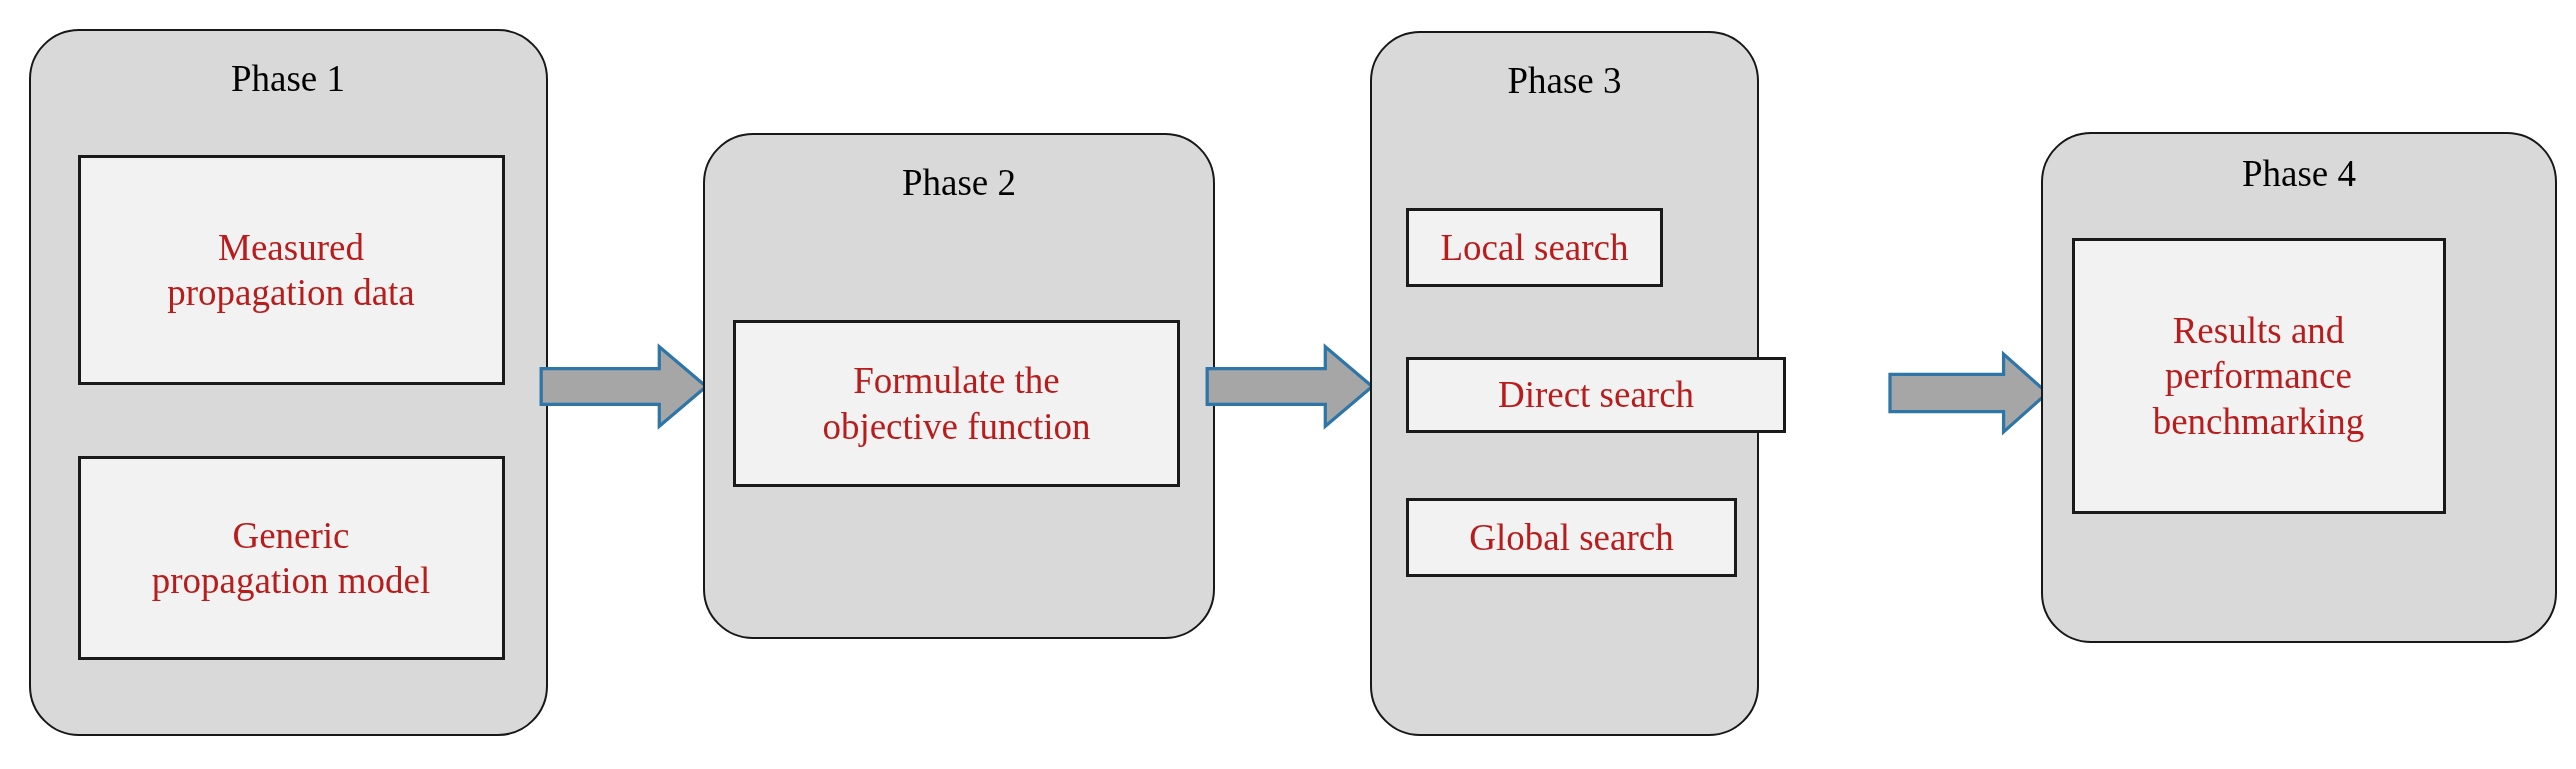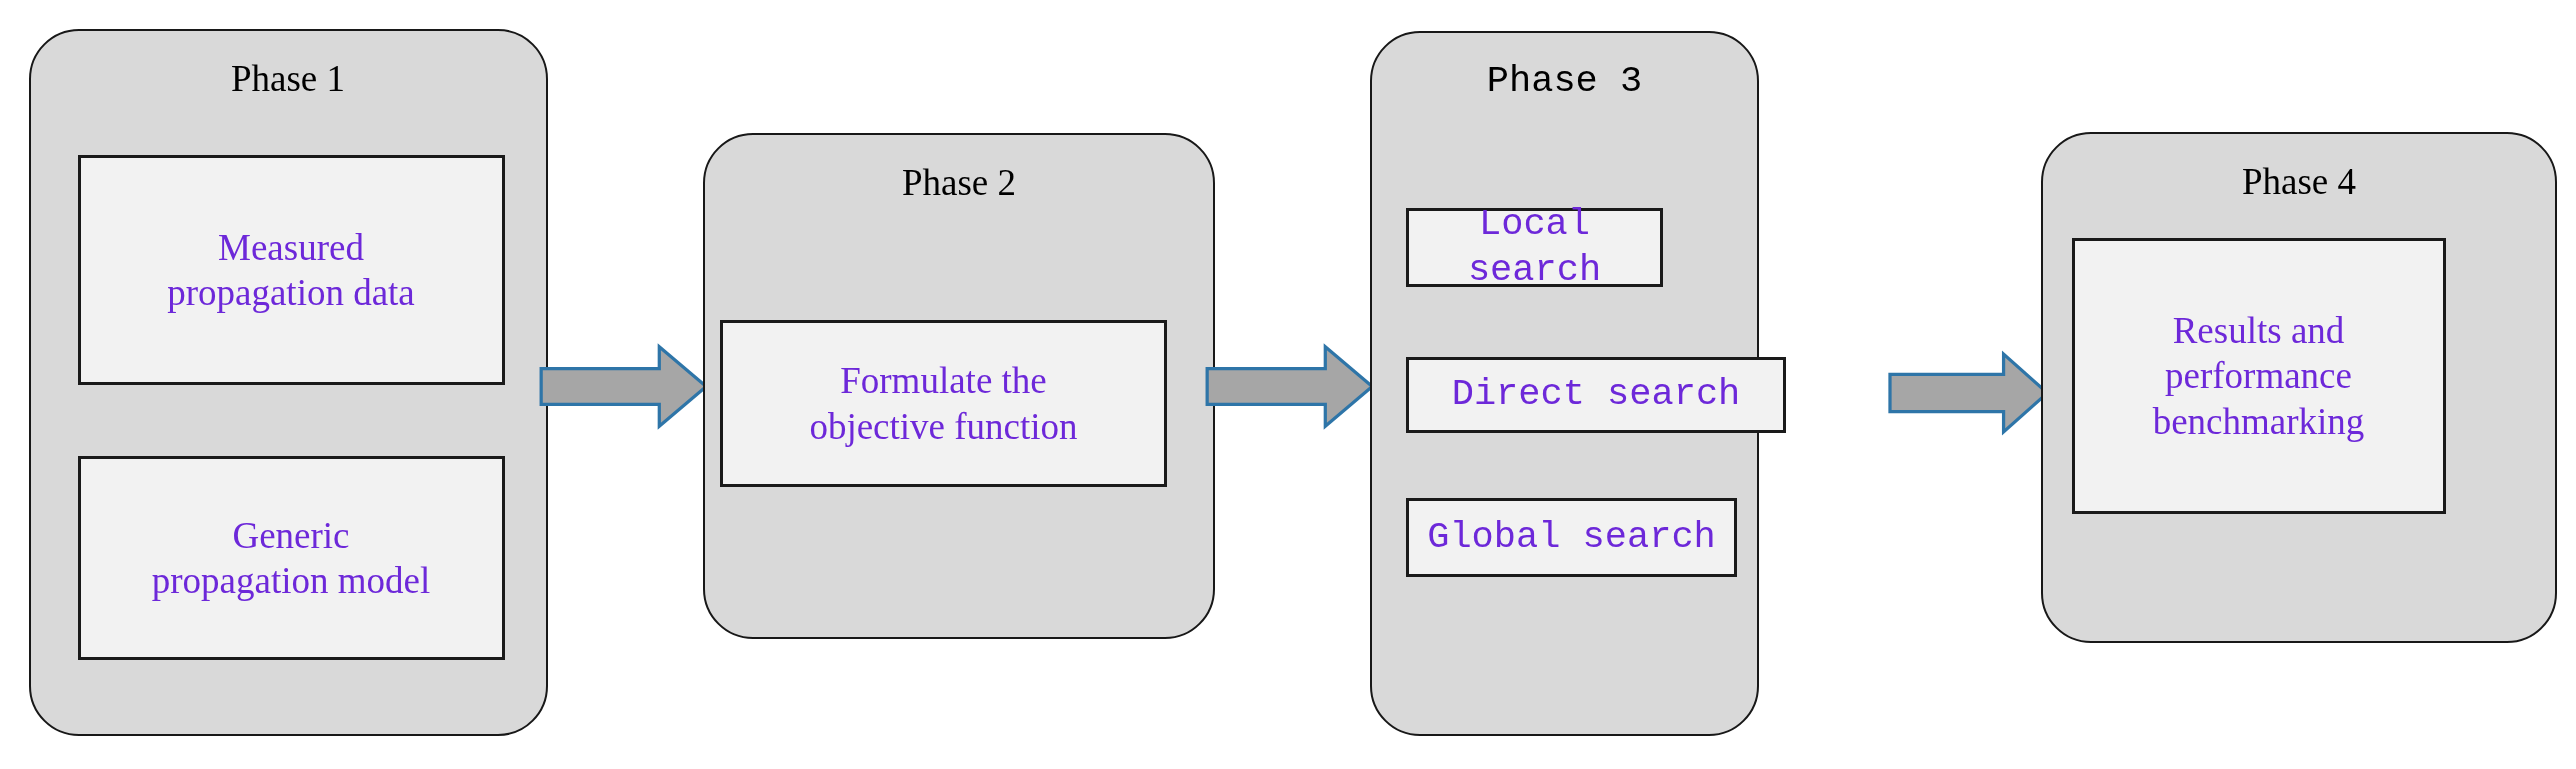--- a/index.html
+++ b/index.html
@@ -42,21 +42,21 @@
   
   .task-box {
     position: absolute;
     box-sizing: border-box;
     background: #f2f2f2;
     border: 3.3px solid #1a1a1a;
     display: flex;
     align-items: center;
     justify-content: center;
     text-align: center;
-    color: #6d28d9;
+    color: #b91c1c;
     font-size: 37px;
     line-height: 1.22;
     padding: 1.6px 6.5px;
   }
   .task-box span { display: block; }
 
   
   .arrow {
     position: absolute;
   }
@@ -86,35 +86,35 @@
 
   <div class="arrow" style="left:539px; top:342px; width:171px; height:89px;">
     <svg width="171" height="89" viewBox="0 0 210 110" xmlns="http://www.w3.org/2000/svg">
       <polygon points="2,33 148,33 148,6 206,55 148,104 148,77 2,77" fill="#a6a6a6" stroke="#2e75a8" stroke-width="4" stroke-linejoin="miter"></polygon>
     </svg>
   </div>
 
   <div class="phase" style="left:703px; top:133px; width:512px; height:506px;">
     <div class="phase-title" style="top:28px;">Phase 2</div>
 
-    <div class="task-box" style="left:15px; top:185px; width:447px; height:167px;">
+    <div class="task-box" style="left:28px; top:185px; width:447px; height:167px;">
       <span>
         <span>Formulate the</span>
         <span>objective function</span>
       </span>
     </div>
   </div>
 
   <div class="arrow" style="left:1205px; top:342px; width:171px; height:89px;">
     <svg width="171" height="89" viewBox="0 0 210 110" xmlns="http://www.w3.org/2000/svg">
       <polygon points="2,33 148,33 148,6 206,55 148,104 148,77 2,77" fill="#a6a6a6" stroke="#2e75a8" stroke-width="4" stroke-linejoin="miter"></polygon>
     </svg>
   </div>
 
-  <div class="phase" style="left:1370px; top:31px; width:389px; height:705px;font-family:Liberation Mono, monospace;">
+  <div class="phase" style="left:1370px; top:31px; width:389px; height:705px;">
     <div class="phase-title" style="top:28px;">Phase 3</div>
 
     <div class="task-box" style="left:34px; top:175px; width:257px; height:79px;">
       <span>Local search</span>
     </div>
 
     <div class="task-box" style="left:34px; top:324px; width:380px; height:76px;">
       <span>Direct search</span>
     </div>
 
@@ -123,21 +123,21 @@
     </div>
   </div>
 
   <div class="arrow" style="left:1888px; top:350px; width:163px; height:86px;">
     <svg width="163" height="86" viewBox="0 0 200 106" xmlns="http://www.w3.org/2000/svg">
       <polygon points="2,30 142,30 142,5 196,53 142,101 142,76 2,76" fill="#a6a6a6" stroke="#2e75a8" stroke-width="4" stroke-linejoin="miter"></polygon>
     </svg>
   </div>
 
   <div class="phase" style="left:2041px; top:132px; width:516px; height:511px;">
-    <div class="phase-title" style="top:28px;">Phase 4</div>
+    <div class="phase-title" style="top:20px;">Phase 4</div>
 
     <div class="task-box" style="left:28.5px; top:104px; width:374px; height:276px;">
       <span>
         <span>Results and</span>
         <span>performance</span>
         <span>benchmarking</span>
       </span>
     </div>
   </div>
 

